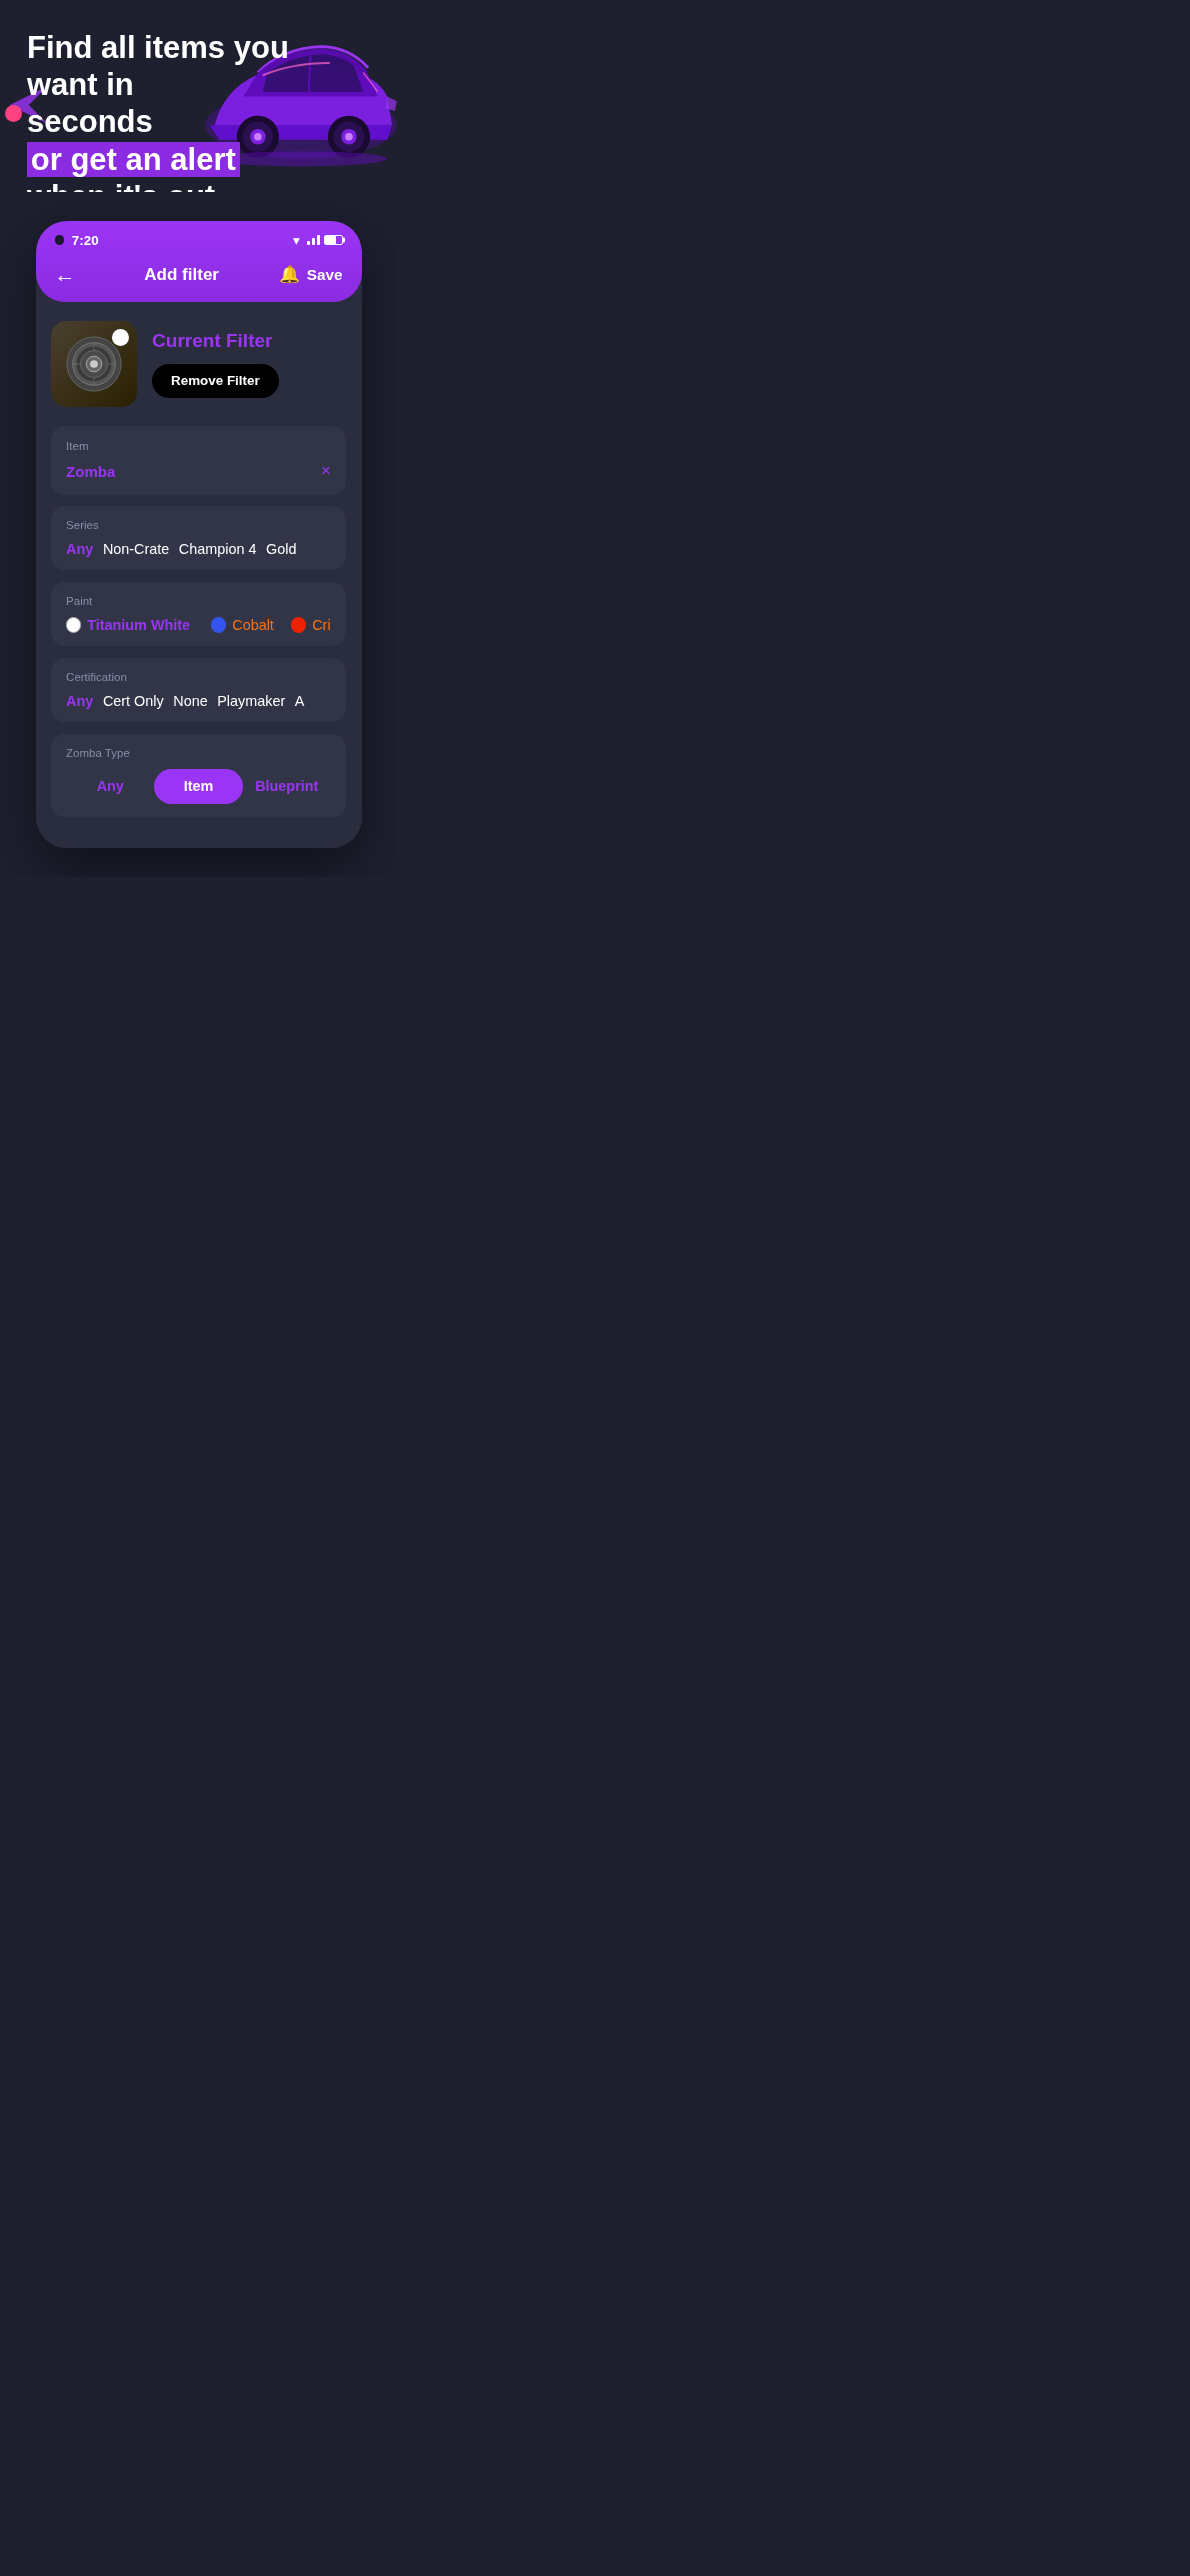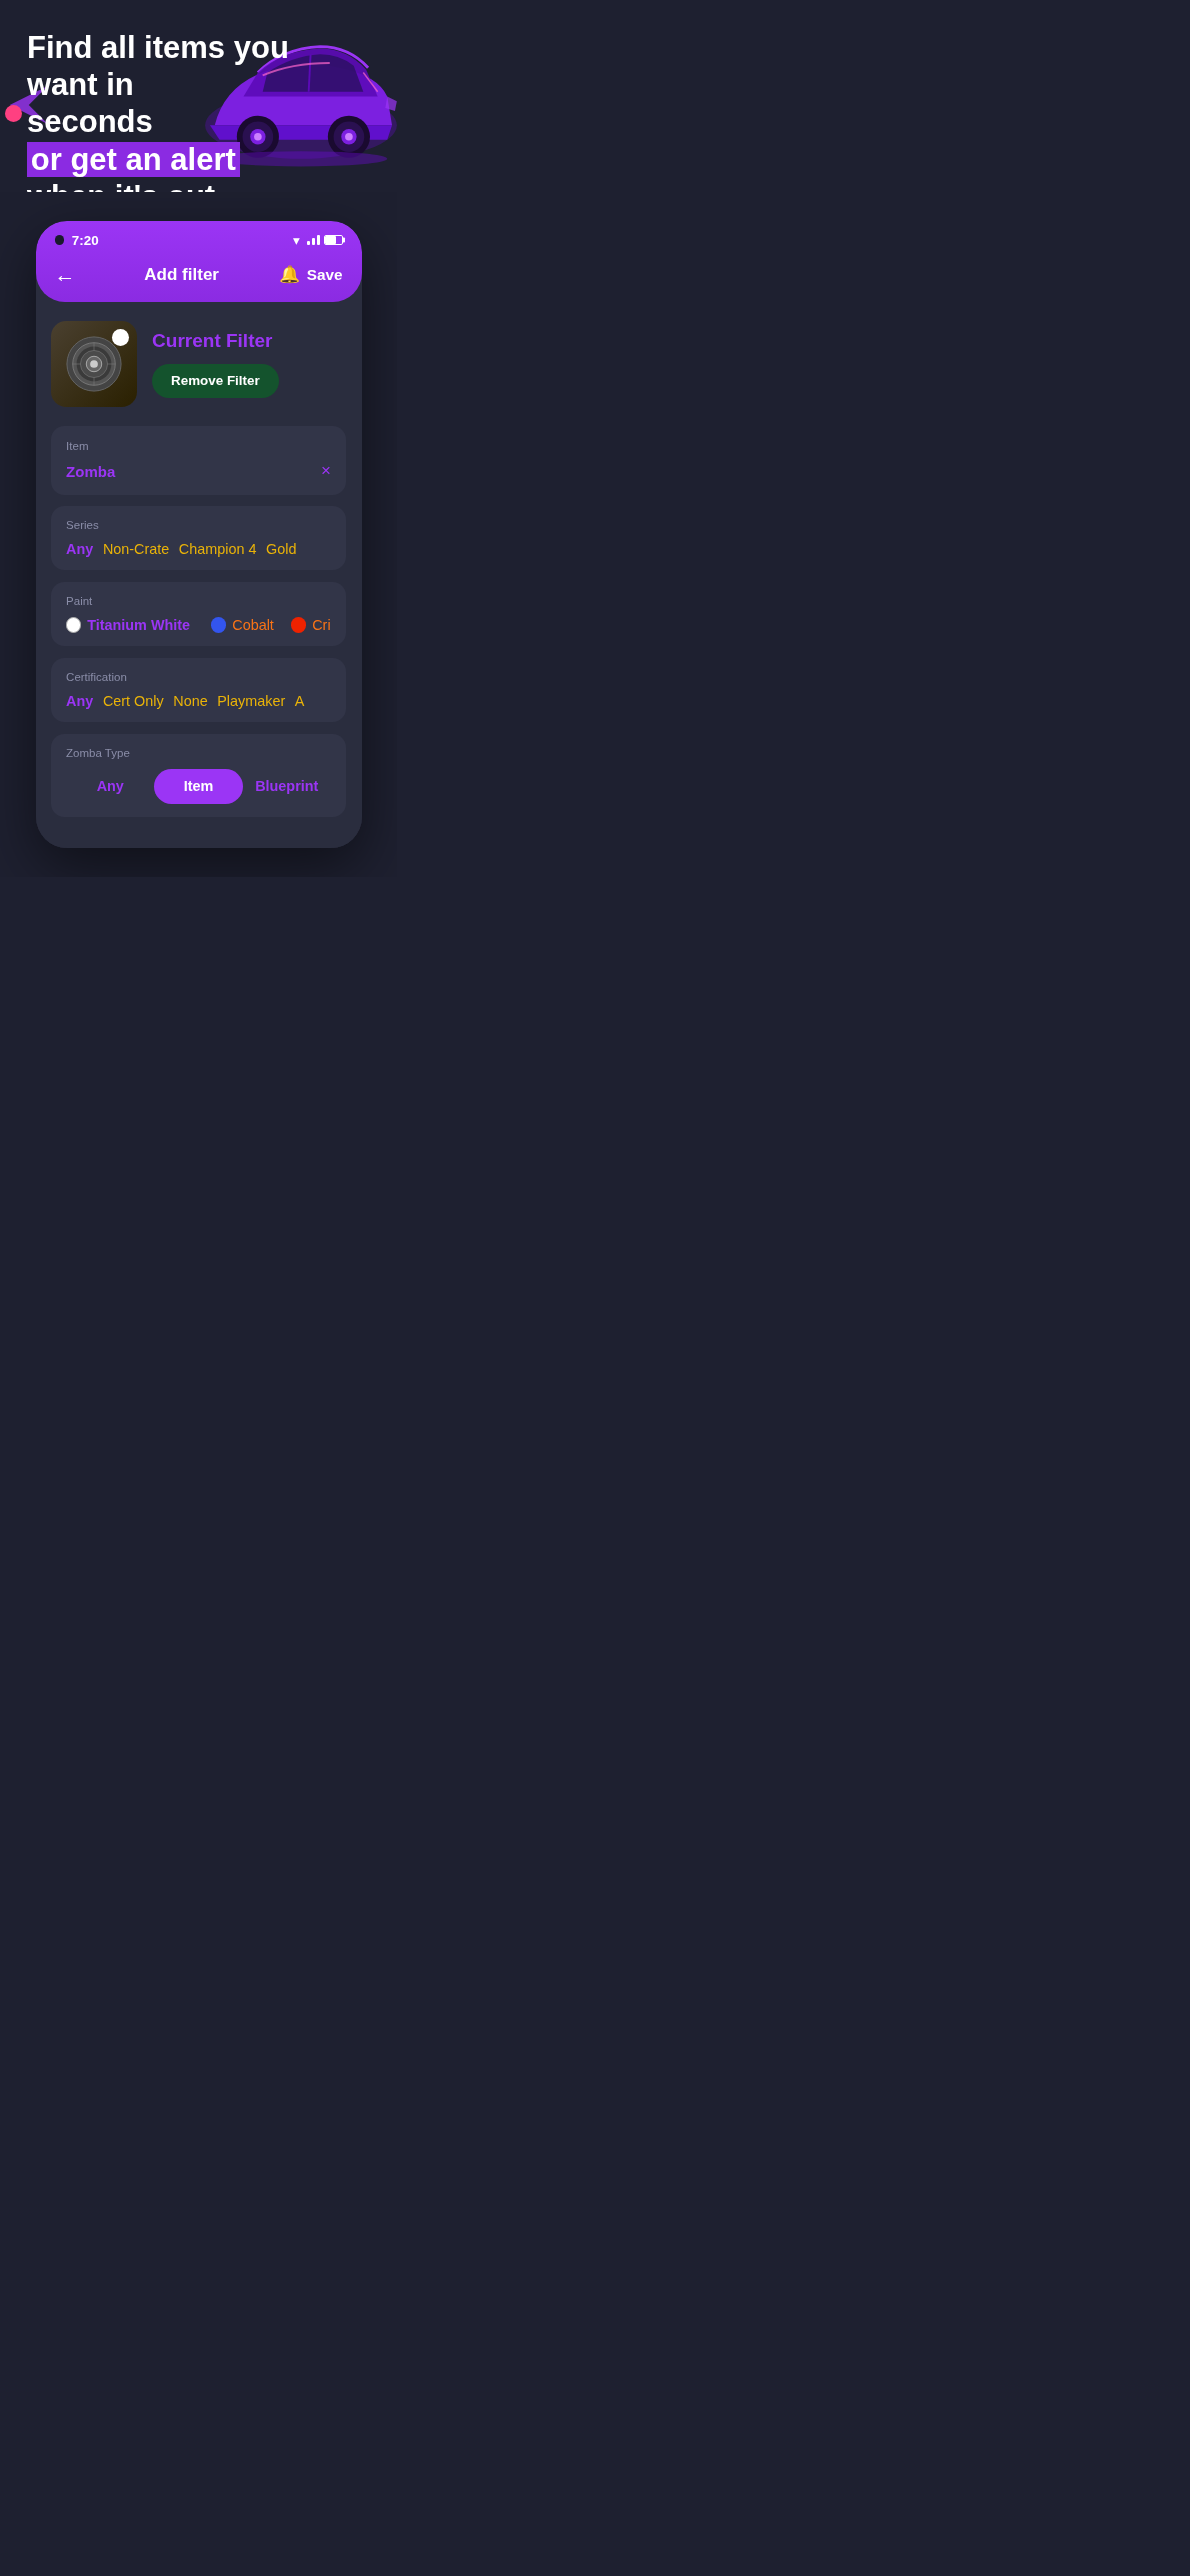--- a/index.html
+++ b/index.html
@@ -257,21 +257,21 @@
     }
 
     .filter-label {
       color: #9b35f5;
       font-size: 19px;
       font-weight: 700;
       margin-bottom: 11.5px;
     }
 
     .remove-filter-btn {
-      background: #14532d;
+      background: #000000;
       color: #fff;
       border: none;
       border-radius: 23px;
       padding: 9.6px 19px;
       font-size: 13.4px;
       font-weight: 600;
       cursor: pointer;
     }
 
     
@@ -315,21 +315,21 @@
     }
 
     .chip {
       color: #9b35f5;
       font-size: 14.4px;
       font-weight: 600;
       white-space: nowrap;
     }
 
     .chip-inactive {
-      color: #eab308;
+      color: #ffffff;
       font-size: 14.4px;
       font-weight: 500;
       white-space: nowrap;
     }
 
     
     .paint-row {
       display: flex;
       align-items: center;
       gap: 7.7px;

